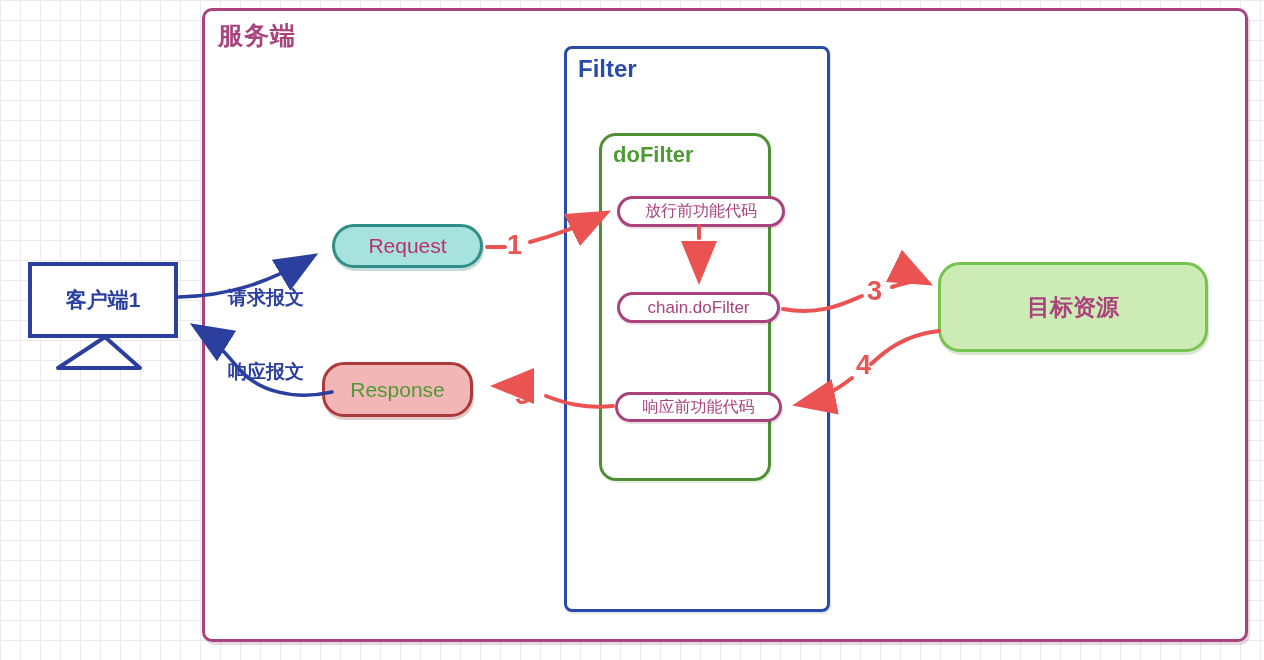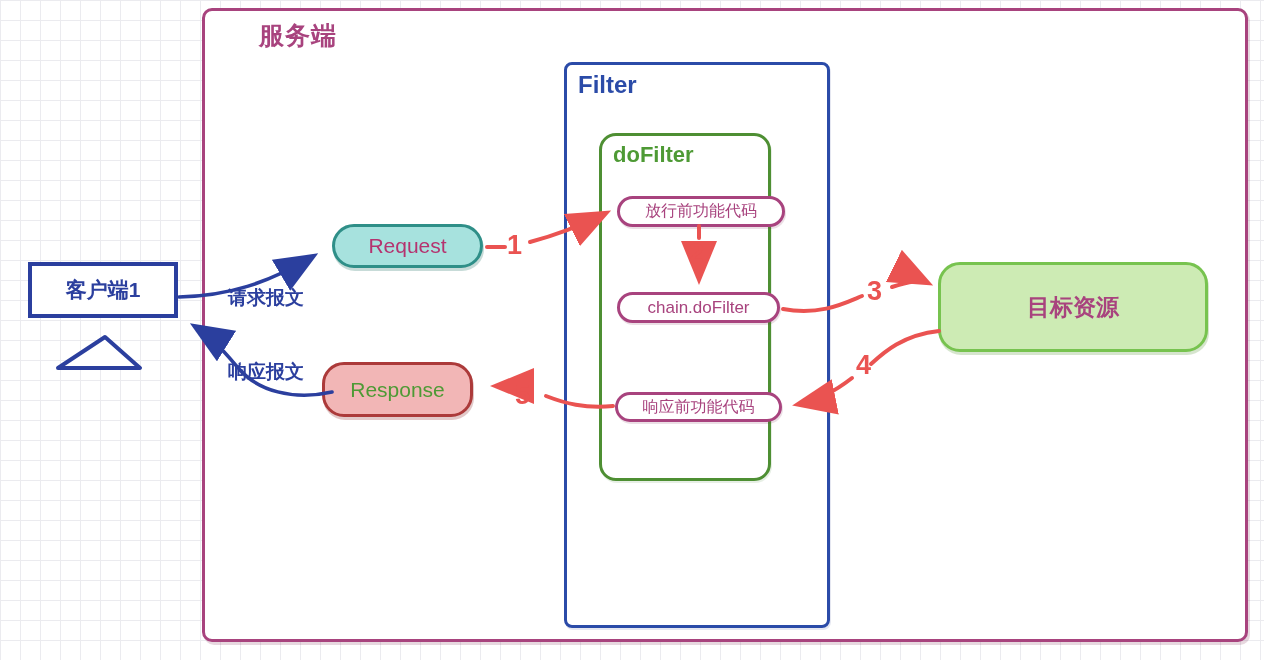--- a/index.html
+++ b/index.html
@@ -16,27 +16,26 @@
   .abs{position:absolute;box-sizing:border-box;}
 
   
   .server-box{
     left:202px;top:8px;width:1046px;height:634px;
     background:#ffffff;border:3px solid #a8437e;border-radius:10px;
     box-shadow:2px 3px 0 rgba(120,40,80,.18);z-index:1;
   }
   .server-label{
     position:absolute;left:13px;top:8px;
-    color:#a8437e;font-weight:bold;font-size:25px;letter-spacing:1px;margin-left:41px;
+    color:#a8437e;font-weight:bold;font-size:25px;letter-spacing:1px;
   }
   .filter-box{
     left:564px;top:46px;width:266px;height:566px;
     border:3px solid #2b4ba8;border-radius:8px;z-index:2;
     box-shadow:1px 2px 0 rgba(40,60,140,.12);
-    margin-top:16px;
   }
   .filter-label{
     position:absolute;left:11px;top:6px;
     color:#2b4ba8;font-weight:bold;font-size:24px;
   }
   .dofilter-box{
     left:599px;top:133px;width:172px;height:348px;
     border:3px solid #4e8f33;border-radius:17px;z-index:3;
     box-shadow:1px 2px 0 rgba(60,120,40,.12);
   }
@@ -75,21 +74,21 @@
   .target-box{
     left:938px;top:262px;width:270px;height:90px;
     background:#cdebb4;border:3px solid #77c34f;border-radius:22px;
     display:flex;align-items:center;justify-content:center;
     color:#a8437e;font-weight:bold;font-size:23px;z-index:4;
     box-shadow:1px 3px 0 rgba(90,150,60,.25);
   }
 
   
   .client-rect{
-    left:28px;top:262px;width:150px;height:56px;
+    left:28px;top:262px;width:150px;height:76px;
     background:#fff;border:4px solid #2b3f9e;
     display:flex;align-items:center;justify-content:center;
     color:#2b3f9e;font-weight:bold;font-size:21px;z-index:4;
   }
 
   
   .msg-label{color:#2b3f9e;font-weight:bold;font-size:19px;z-index:6;}
   .req-msg{left:228px;top:261px;margin-top:24px;}
   .resp-msg{left:228px;top:359px;}
   .step-num{color:#ea5351;font-weight:bold;font-size:27px;line-height:1;z-index:6;}

